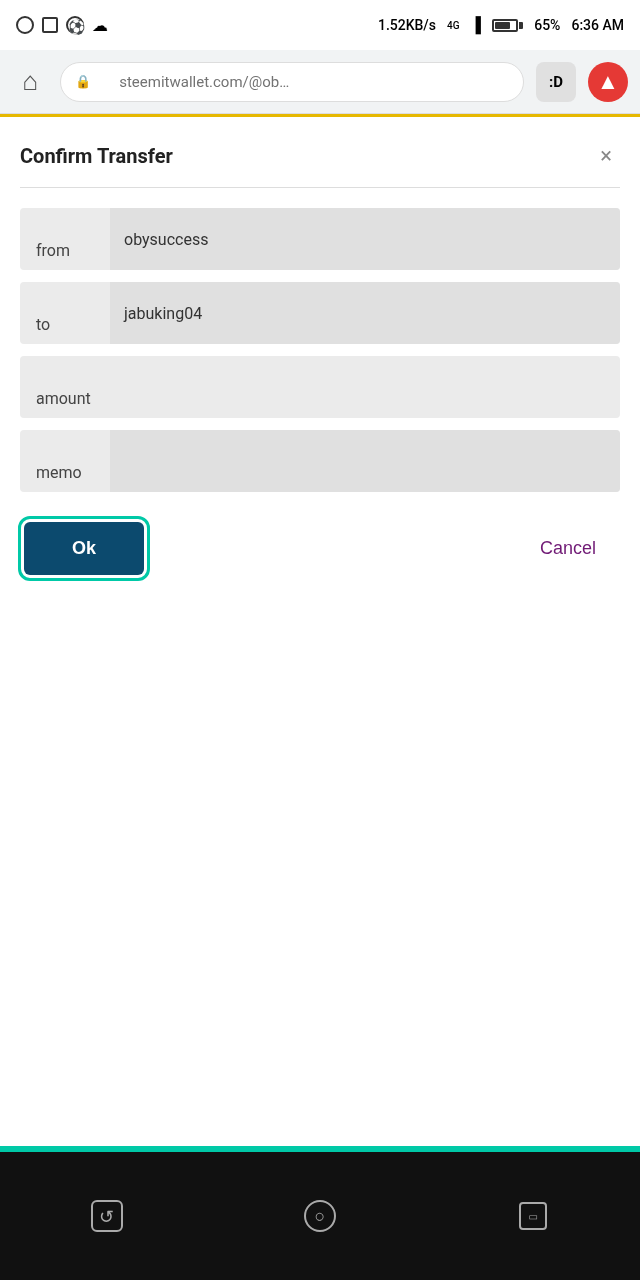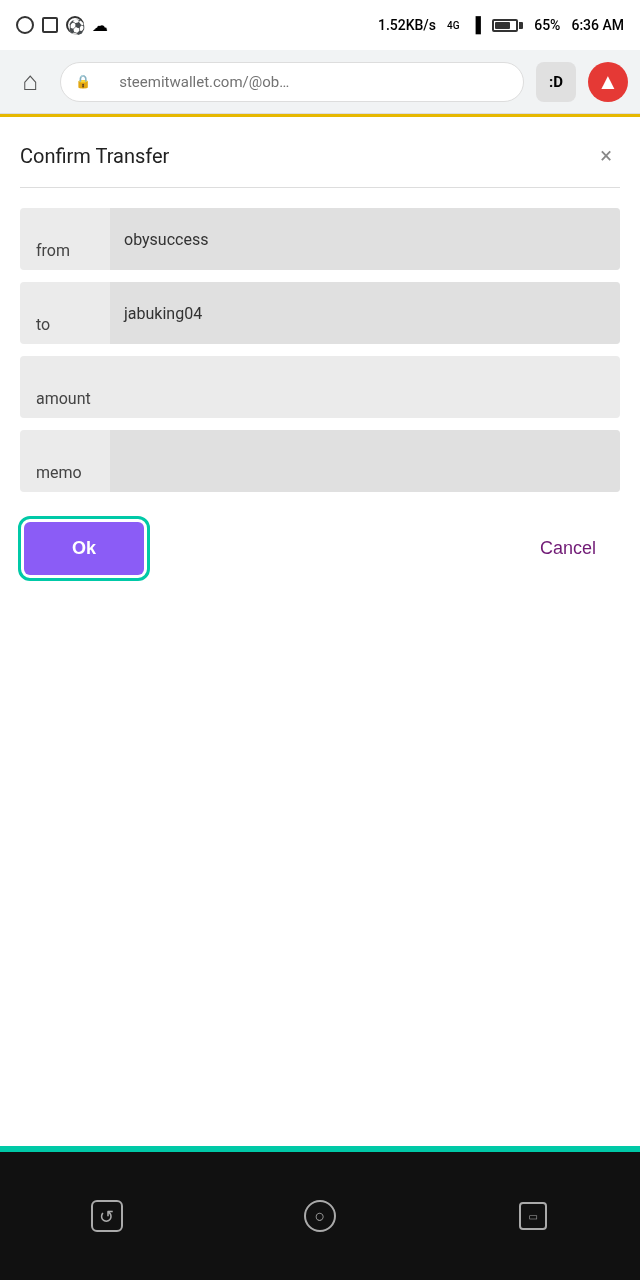--- a/index.html
+++ b/index.html
@@ -111,21 +111,21 @@
       position: relative;
     }
     .dialog-header {
       display: flex;
       align-items: center;
       justify-content: space-between;
       margin-bottom: 16px;
     }
     .dialog-title {
       font-size: 20px;
-      font-weight: 400;
+      font-weight: 700;
       color: #222;
     }
     .dialog-close {
       font-size: 22px;
       color: #888;
       cursor: pointer;
       line-height: 1;
       padding: 4px 8px;
     }
     .dialog-divider {
@@ -173,21 +173,21 @@
 
     
     .button-row {
       display: flex;
       align-items: center;
       justify-content: space-between;
       margin-top: 30px;
       padding: 0 4px;
     }
     .ok-btn {
-      background: #8b5cf6;
+      background: #0c4a6e;
       color: #fff;
       font-size: 18px;
       font-weight: 600;
       border: none;
       border-radius: 6px;
       padding: 16px 48px;
       cursor: pointer;
       outline: 3px solid #00c9a7;
       outline-offset: 3px;
     }

